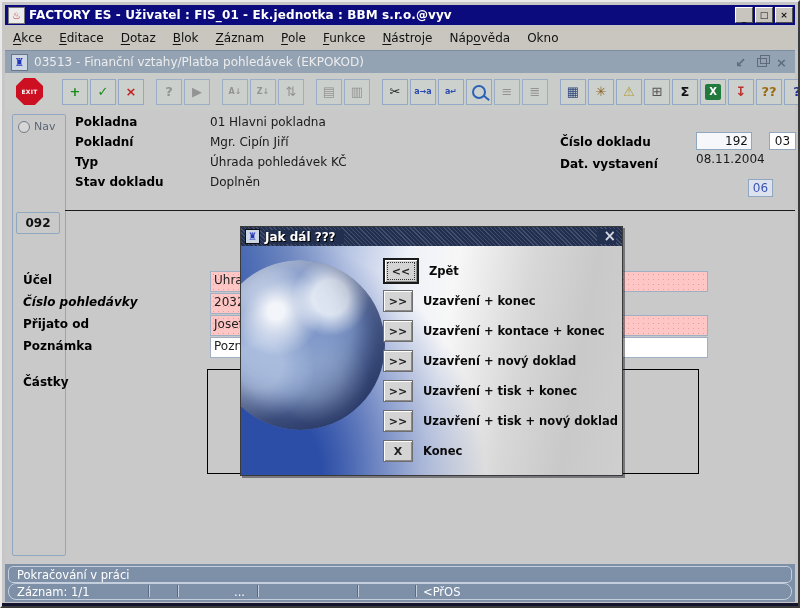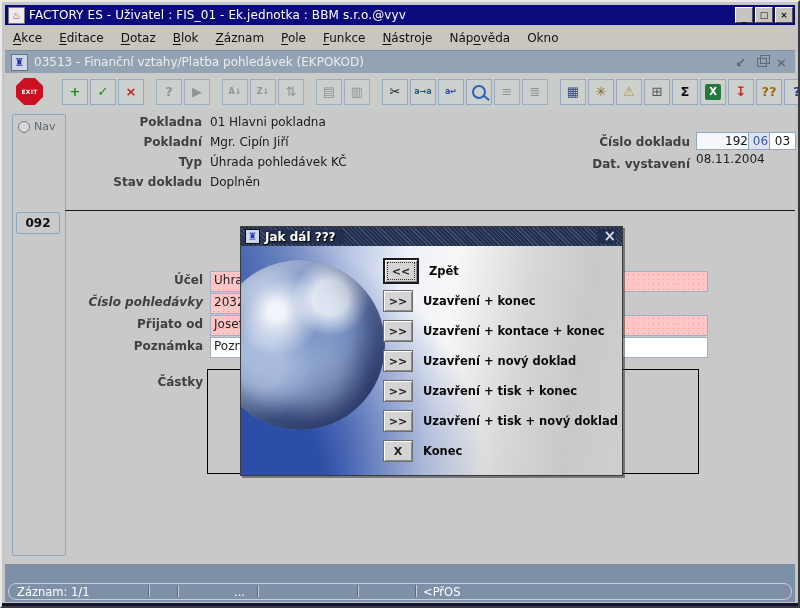--- a/index.html
+++ b/index.html
@@ -4,21 +4,21 @@
 <style>
   html,body{margin:0;padding:0;background:#555;}
   .screen{position:relative;width:800px;height:608px;box-sizing:border-box;
     background:#c6c6c6;font-family:"DejaVu Sans",sans-serif;font-size:12px;
     border:2px solid;border-color:#e9e9e9 #3a3a3a #3a3a3a #e9e9e9;overflow:hidden;}
   
   .titlebar{position:absolute;left:3px;top:3px;right:3px;height:20px;background:#0b0b7e;
     display:flex;align-items:center;color:#fff;padding:0 2px;}
   .app-icon{width:15px;height:15px;background:#ececec;border:1px solid #7a7a7a;margin:0 4px 0 1px;
     display:flex;align-items:center;justify-content:center;font-size:10px;color:#c03030;flex:0 0 auto;}
-  .title-text{font-weight:normal;font-size:12px;white-space:nowrap;flex:1 1 auto;letter-spacing:.1px;}
+  .title-text{font-weight:bold;font-size:12px;white-space:nowrap;flex:1 1 auto;letter-spacing:.1px;}
   .win-btn{width:16px;height:14px;margin-left:2px;background:#c8c5bf;
     border:1px solid;border-color:#fff #4d4d4d #4d4d4d #fff;
     display:flex;align-items:center;justify-content:center;
     font-size:9px;font-weight:bold;color:#111;line-height:1;cursor:default;}
   .win-btn .under{margin-top:6px;}
   
   .menubar{position:absolute;left:3px;top:25px;right:3px;height:22px;background:#c9c6bf;
     display:flex;align-items:center;padding-left:8px;}
   .menu-item{margin-right:17px;color:#111;cursor:default;white-space:nowrap;}
   .menu-item u{text-underline-offset:2px;}
@@ -48,30 +48,30 @@
   .mag:after{content:"";position:absolute;width:7px;height:2px;background:#2a62b8;right:-6px;bottom:-2px;transform:rotate(40deg);}
   .excel{width:16px;height:16px;background:#217a3c;color:#fff;font-size:10px;font-weight:bold;
     display:flex;align-items:center;justify-content:center;border-radius:2px;}
   
   .canvas{position:absolute;left:3px;top:108px;right:3px;height:454px;background:#c9c9c9;}
   .nav-strip{position:absolute;left:7px;top:4px;width:52px;height:440px;border:1px solid #8fa8c0;border-radius:2px;}
   .nav-radio{position:absolute;left:5px;top:5px;display:flex;align-items:center;color:#5d6875;font-size:11px;cursor:default;}
   .radio-circle{width:10px;height:10px;border:1px solid #707c88;border-radius:50%;background:#d6d6d6;margin-right:4px;}
   .block-code{position:absolute;left:3px;top:56px;width:42px;height:20px;border:1px solid #8fa8c0;border-radius:2px;
     font-weight:bold;color:#111;display:flex;align-items:center;justify-content:center;margin-top:41px;}
-  .f-label{position:absolute;font-weight:bold;color:#404040;text-align:right;white-space:nowrap;}
+  .f-label{position:absolute;font-weight:bold;color:#000000;white-space:nowrap;}
   .f-value{position:absolute;color:#1a1a1a;white-space:nowrap;}
   .sep-line{position:absolute;left:60px;top:100px;width:730px;height:1px;background:#1a1a1a;}
   .field{position:absolute;height:17px;border:1px solid #9fb0c4;padding:1px 3px;font-size:12px;
     color:#222;white-space:nowrap;overflow:hidden;}
   .field.pink{background-color:#ffc6c6;background-image:radial-gradient(#e89c9c 16%,rgba(0,0,0,0) 18%);background-size:5px 5px;}
   .field.white{background:#fff;}
   .docnum{position:absolute;height:16px;border:1px solid #8fa8c0;background:#f5f7fa;color:#111;
     display:flex;align-items:center;justify-content:flex-end;padding:0 3px;}
-  .docnum.mid{background:#dde3ee;color:#3a56b4;justify-content:center;}
+  .docnum.mid{background:#dde3ee;color:#3a56b4;justify-content:center;margin-top:47px;}
   .docnum.end{background:#fff;justify-content:center;}
   .amounts-box{position:absolute;left:202px;top:259px;width:490px;height:103px;border:1px solid #000;}
   
   .dialog{position:absolute;left:238px;top:224px;width:381px;height:248px;
     border:1px solid #3a3a3a;box-shadow:2px 2px 0 rgba(20,20,30,.45);
     background:#c9c9c9;}
   .dlg-titlebar{position:absolute;left:0;top:0;right:0;height:19px;background-color:#232f4e;
     background-image:repeating-linear-gradient(45deg,rgba(150,160,190,.28) 0 1px,rgba(0,0,0,0) 1px 3px);
     display:flex;align-items:center;color:#fff;}
   .dlg-icon{width:13px;height:13px;background:#cdd6e4;border:1px solid #111;margin:0 5px 0 4px;
@@ -306,20 +306,21 @@
           <span class="dlg-lbl">Uzavření + tisk + nový doklad</span>
         </div>
         <div class="dlg-row" style="top: 192px;">
           <button class="dlg-btn">X</button>
           <span class="dlg-lbl">Konec</span>
         </div>
       </div>
   </div>
 
   <div class="statusbar">
+    <div class="sb-row1">Pokračování v práci</div>
     <div class="sb-row2">
       <span class="sb-cell" style="left:8px;">Záznam: 1/1</span>
       <span class="sb-sep" style="left:140px;"></span>
       <span class="sb-sep" style="left:169px;"></span>
       <span class="sb-cell" style="left:225px;">...</span>
       <span class="sb-sep" style="left:249px;"></span>
       <span class="sb-sep" style="left:349px;"></span>
       <span class="sb-sep" style="left:407px;"></span>
       <span class="sb-cell" style="left:414px;">&lt;PřOS</span>
     </div>

